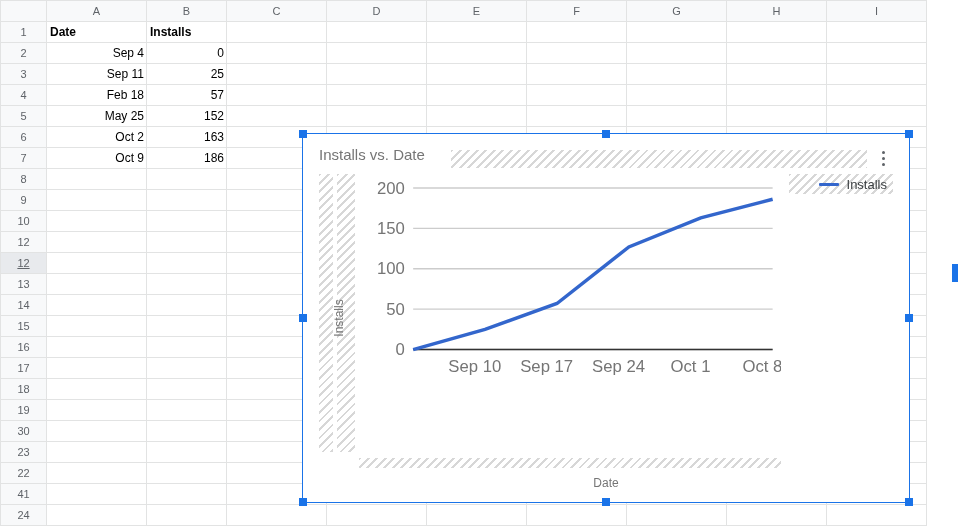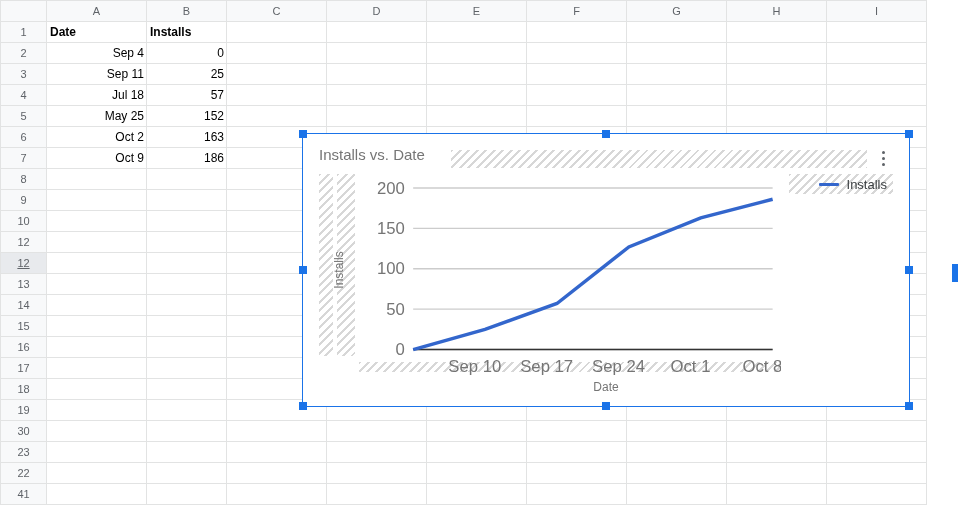--- a/index.html
+++ b/index.html
@@ -58,21 +58,21 @@
   .sheet .col-I { width: 100px; }
   .sheet td.header-cell { font-weight: bold; text-align: left; padding-left: 3px;}
   .sheet tr.sel .rowhdr { background: #e8eaed; text-decoration: underline; }
 
   
   .chart-wrap {
     position: absolute;
     top: 133px;
     left: 302px;
     width: 608px;
-    height: 274px;
+    height: 370px;
     border: 1px solid #1a73e8;
     background: #fff;
   }
   
   .handle {
     position: absolute;
     width: 8px; height: 8px;
     background: #1a73e8;
     z-index: 5;
   }
@@ -185,21 +185,21 @@
         <td class="col-C"></td>
         <td class="col-D"></td>
         <td class="col-E"></td>
         <td class="col-F"></td>
         <td class="col-G"></td>
         <td class="col-H"></td>
         <td class="col-I"></td>
       </tr>
       <tr>
         <td class="rowhdr">4</td>
-        <td class="col-A">Jul 18</td>
+        <td class="col-A">Feb 18</td>
         <td class="col-B">57</td>
         <td class="col-C"></td>
         <td class="col-D"></td>
         <td class="col-E"></td>
         <td class="col-F"></td>
         <td class="col-G"></td>
         <td class="col-H"></td>
         <td class="col-I"></td>
       </tr>
       <tr>
@@ -413,20 +413,32 @@
         <td class="col-C"></td>
         <td class="col-D"></td>
         <td class="col-E"></td>
         <td class="col-F"></td>
         <td class="col-G"></td>
         <td class="col-H"></td>
         <td class="col-I"></td>
       </tr>
       <tr>
         <td class="rowhdr">41</td>
+        <td class="col-A"></td>
+        <td class="col-B"></td>
+        <td class="col-C"></td>
+        <td class="col-D"></td>
+        <td class="col-E"></td>
+        <td class="col-F"></td>
+        <td class="col-G"></td>
+        <td class="col-H"></td>
+        <td class="col-I"></td>
+      </tr>
+      <tr>
+        <td class="rowhdr">24</td>
         <td class="col-A"></td>
         <td class="col-B"></td>
         <td class="col-C"></td>
         <td class="col-D"></td>
         <td class="col-E"></td>
         <td class="col-F"></td>
         <td class="col-G"></td>
         <td class="col-H"></td>
         <td class="col-I"></td>
       </tr>

